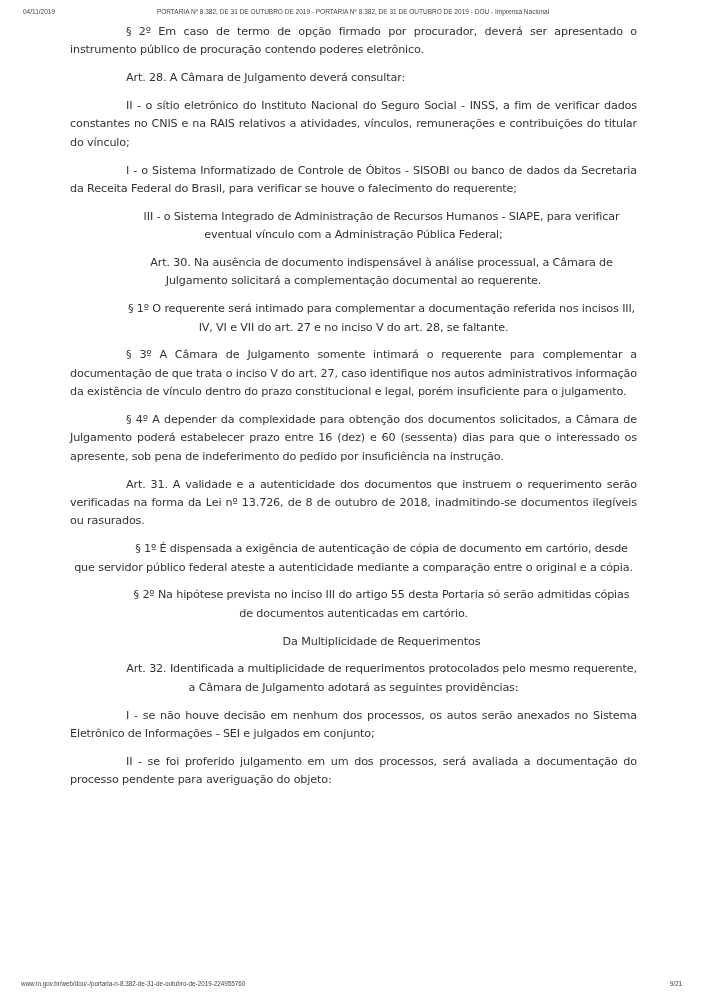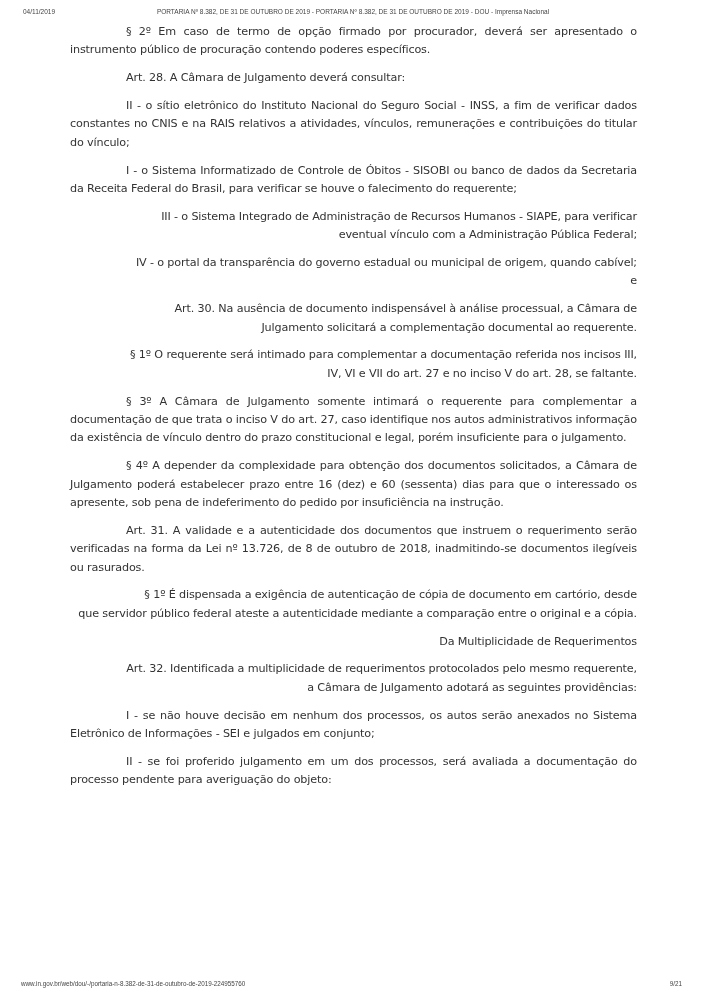--- a/index.html
+++ b/index.html
@@ -5,47 +5,47 @@
   html, body { margin:0; padding:0; background:#ffffff; }
   body { width:706px; height:1000px; position:relative; overflow:hidden;
          font-family:"DejaVu Sans", sans-serif; color:#333333; }
   .hdr { position:absolute; top:8px; left:0; width:706px; height:14px;
          font-family:"Liberation Sans", sans-serif; font-size:6.5px; color:#444; }
   .hdr .date { position:absolute; left:23px; top:0; }
   .hdr .title { position:absolute; left:0; right:0; top:0; text-align:center; }
   .content { position:absolute; left:70px; top:23px; width:567px; }
   .content p { margin:0 0 9.4px 0; font-size:11.2px; line-height:18.4px;
                text-align:justify; text-indent:56px; letter-spacing:-0.15px; }
-  .content p.nojust { text-align:right; }
+  .content p.nojust { text-align:center; }
   .ftr { position:absolute; top:980px; left:0; width:706px; height:12px;
          font-family:"Liberation Sans", sans-serif; font-size:6.3px; color:#444; }
   .ftr .url { position:absolute; left:21px; top:0; }
   .ftr .page { position:absolute; right:24px; top:0; }
 </style>
 </head>
 <body>
 
 <div class="hdr">
   <span class="date">04/11/2019</span>
   <span class="title">PORTARIA Nº 8.382, DE 31 DE OUTUBRO DE 2019 - PORTARIA Nº 8.382, DE 31 DE OUTUBRO DE 2019 - DOU - Imprensa Nacional</span>
 </div>
 
 <div class="content">
-  <p>§ 2º Em caso de termo de opção firmado por procurador, deverá ser apresentado o instrumento público de procuração contendo poderes específicos.</p>
+  <p>§ 2º Em caso de termo de opção firmado por procurador, deverá ser apresentado o instrumento público de procuração contendo poderes eletrônico.</p>
   <p>Art. 28. A Câmara de Julgamento deverá consultar:</p>
   <p>II - o sítio eletrônico do Instituto Nacional do Seguro Social - INSS, a fim de verificar dados constantes no CNIS e na RAIS relativos a atividades, vínculos, remunerações e contribuições do titular do vínculo;</p>
   <p>I - o Sistema Informatizado de Controle de Óbitos - SISOBI ou banco de dados da Secretaria da Receita Federal do Brasil, para verificar se houve o falecimento do requerente;</p>
   <p class="nojust">III - o Sistema Integrado de Administração de Recursos Humanos - SIAPE, para verificar eventual vínculo com a Administração Pública Federal;</p>
-  <p class="nojust">IV - o portal da transparência do governo estadual ou municipal de origem, quando cabível; e</p>
   <p class="nojust">Art. 30. Na ausência de documento indispensável à análise processual, a Câmara de Julgamento solicitará a complementação documental ao requerente.</p>
   <p class="nojust">§ 1º O requerente será intimado para complementar a documentação referida nos incisos III, IV, VI e VII do art. 27 e no inciso V do art. 28, se faltante.</p>
   <p>§ 3º A Câmara de Julgamento somente intimará o requerente para complementar a documentação de que trata o inciso V do art. 27, caso identifique nos autos administrativos informação da existência de vínculo dentro do prazo constitucional e legal, porém insuficiente para o julgamento.</p>
   <p>§ 4º A depender da complexidade para obtenção dos documentos solicitados, a Câmara de Julgamento poderá estabelecer prazo entre 16 (dez) e 60 (sessenta) dias para que o interessado os apresente, sob pena de indeferimento do pedido por insuficiência na instrução.</p>
   <p>Art. 31. A validade e a autenticidade dos documentos que instruem o requerimento serão verificadas na forma da Lei nº 13.726, de 8 de outubro de 2018, inadmitindo-se documentos ilegíveis ou rasurados.</p>
   <p class="nojust">§ 1º É dispensada a exigência de autenticação de cópia de documento em cartório, desde que servidor público federal ateste a autenticidade mediante a comparação entre o original e a cópia.</p>
+  <p class="nojust">§ 2º Na hipótese prevista no inciso III do artigo 55 desta Portaria só serão admitidas cópias de documentos autenticadas em cartório.</p>
   <p class="nojust">Da Multiplicidade de Requerimentos</p>
   <p class="nojust">Art. 32. Identificada a multiplicidade de requerimentos protocolados pelo mesmo requerente, a Câmara de Julgamento adotará as seguintes providências:</p>
   <p>I - se não houve decisão em nenhum dos processos, os autos serão anexados no Sistema Eletrônico de Informações - SEI e julgados em conjunto;</p>
   <p>II - se foi proferido julgamento em um dos processos, será avaliada a documentação do processo pendente para averiguação do objeto:</p>
 
 </div>
 
 <div class="ftr">
   <span class="url">www.in.gov.br/web/dou/-/portaria-n-8.382-de-31-de-outubro-de-2019-224955760</span>
   <span class="page">9/21</span>

